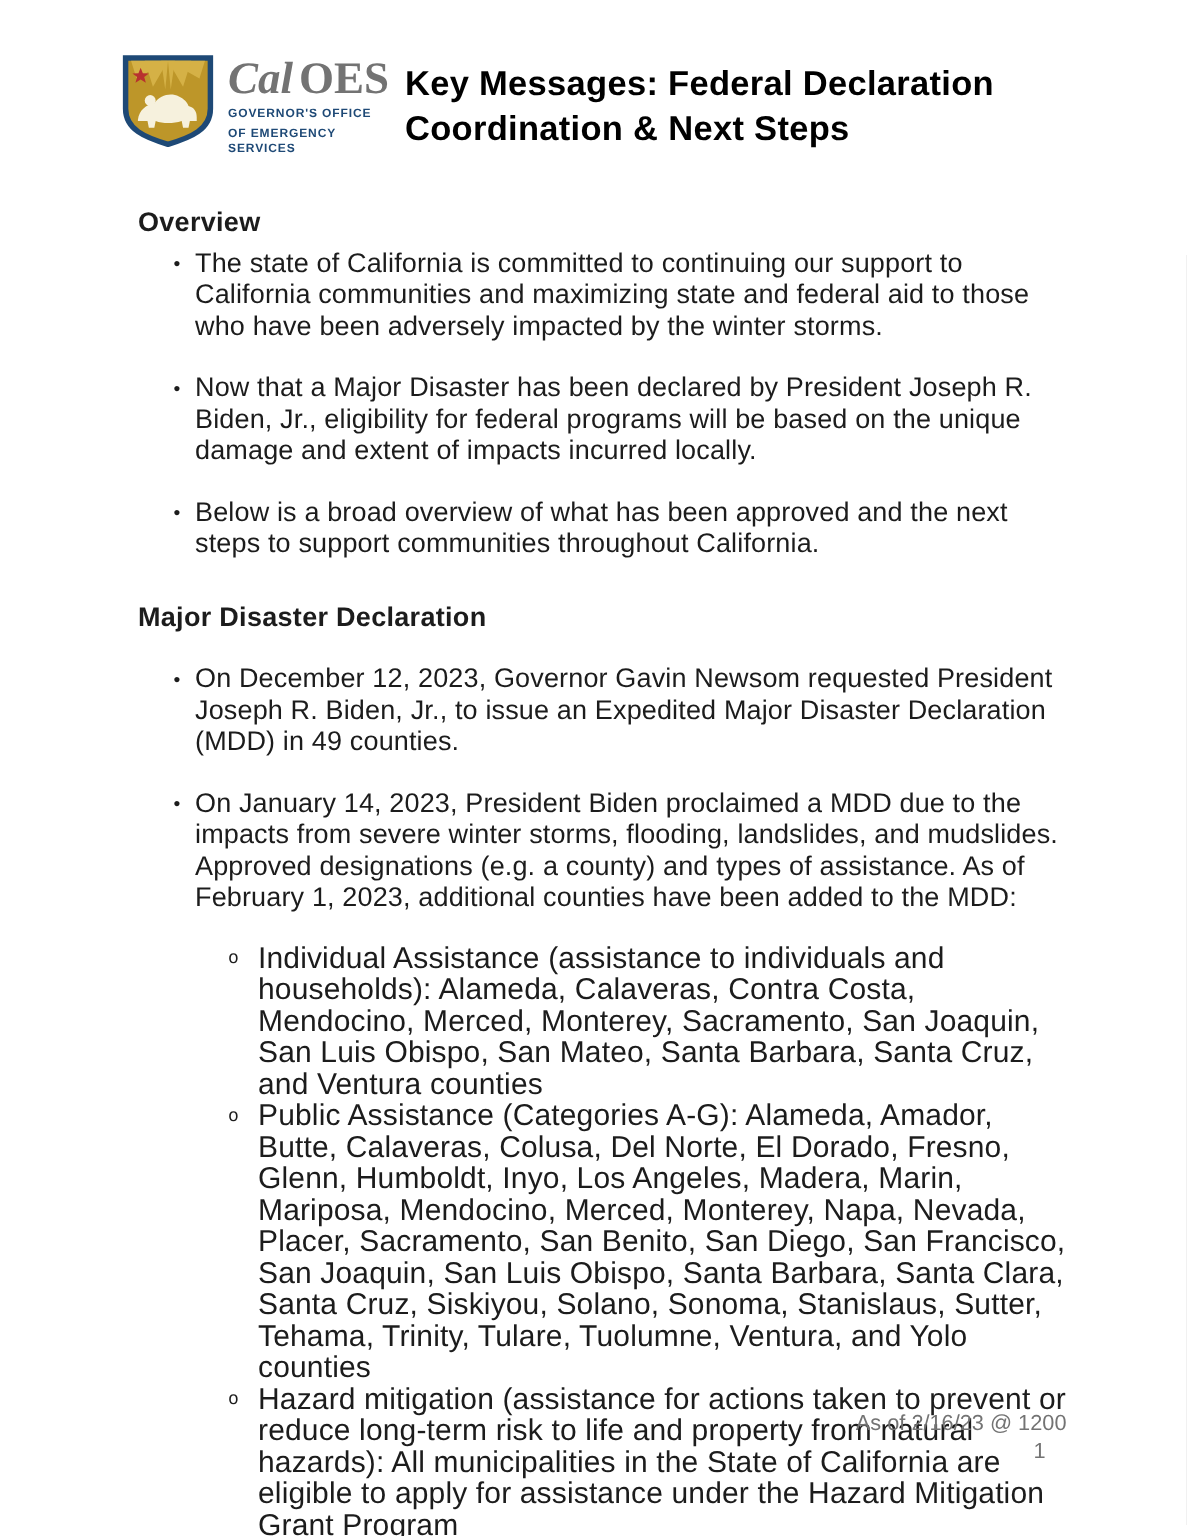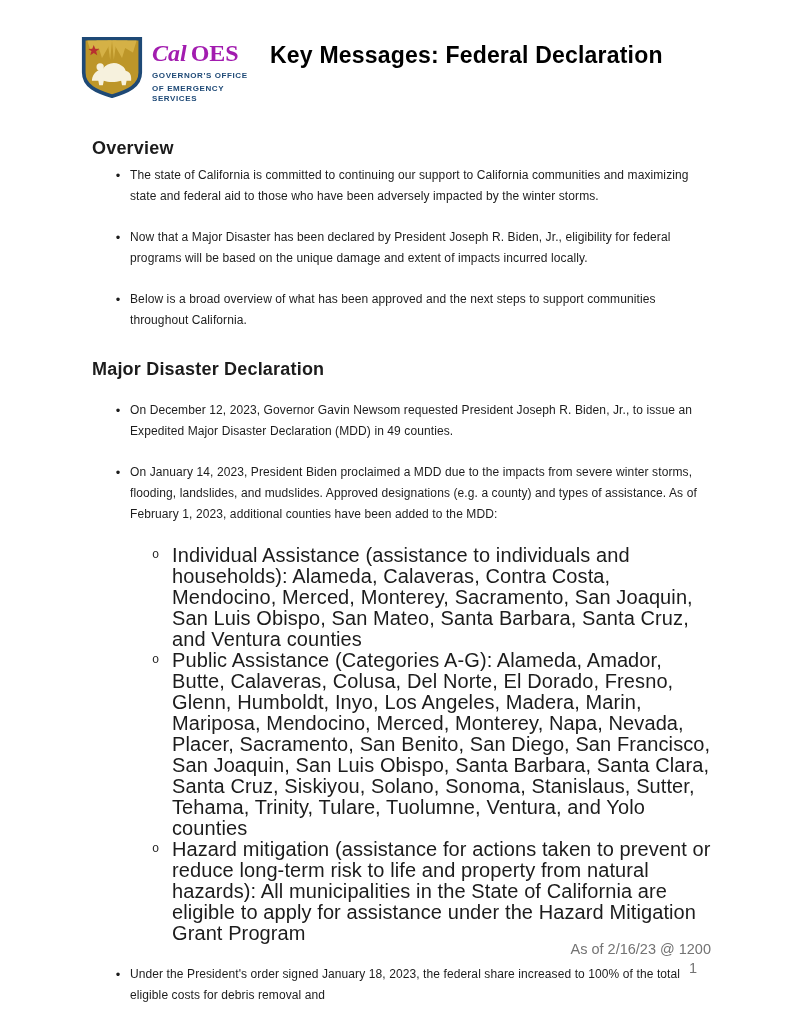--- a/index.html
+++ b/index.html
@@ -30,23 +30,23 @@
     align-items: flex-start;
     gap: 8px;
     flex: 0 0 auto;
     width: 190px;
   }
   .logo-shield { flex: 0 0 auto; }
   .logo-text { padding-top: 2px; }
   .brand {
     font-family: "Liberation Serif", serif;
     font-weight: bold;
-    font-size: 24px;
+    font-size: 30px;
     line-height: 30px;
-    color: #a21caf;
+    color: #737373;
     white-space: nowrap;
   }
   .brand .cal { font-style: italic; margin-right: 4px; }
   .logo-sub {
     font-size: 8px;
     font-weight: bold;
     letter-spacing: 0.6px;
     color: #1e4976;
     margin-top: 3px;
     line-height: 10px;
@@ -79,21 +79,21 @@
     flex: 0 0 auto;
     width: 24px;
     text-align: center;
     margin-left: 26px;
     font-size: 13px;
     line-height: 21px;
   }
   .bullet .btext {
     margin: 0;
     flex: 1 1 auto;
-    font-size: 12px;
+    font-size: 18px;
     line-height: 21px;
     letter-spacing: 0.1px;
   }
   .bullet.last { margin-bottom: 0; }
 
   .subbullets { margin: 20px 0 20px 0; }
   .subbullet {
     display: flex;
     margin: 0;
   }
@@ -152,20 +152,21 @@
         </svg>
       </span>
       <div class="logo-text">
         <div class="brand"><span class="cal">Cal</span><span class="oes">OES</span></div>
         <div class="logo-sub">GOVERNOR'S OFFICE</div>
         <div class="logo-sub">OF EMERGENCY SERVICES</div>
       </div>
     </div>
     <h1 class="title">
       <span>Key Messages: Federal Declaration</span><br>
+      <span>Coordination &amp; Next Steps</span>
     </h1>
   </header>
 
   <main class="doc-body">
 
     <h2 class="section-heading">Overview</h2>
 
     <div class="bullet">
       <span class="marker">•</span>
       <p class="btext">The state of California is committed to continuing our support to California communities and maximizing state and federal aid to those who have been adversely impacted by the winter storms.</p>

